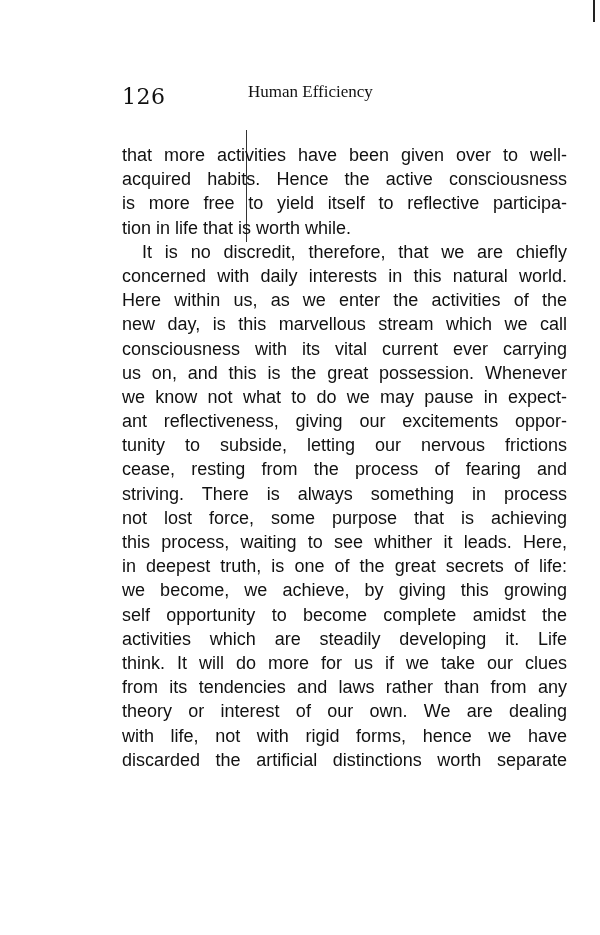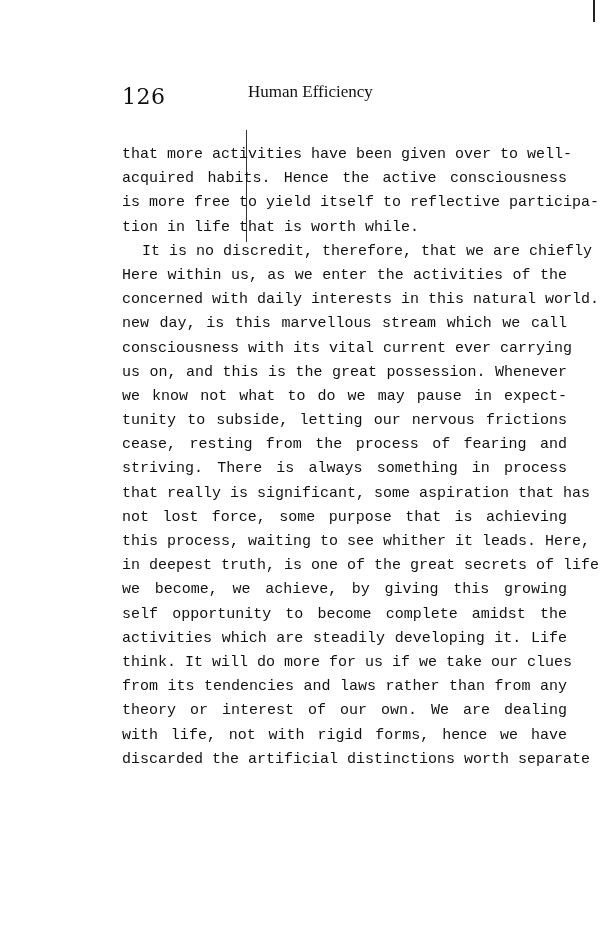--- a/index.html
+++ b/index.html
@@ -6,21 +6,21 @@
     body {
       width: 600px; height: 935px; background: #ffffff; position: relative; overflow: hidden;
       font-family: "DejaVu Serif", "Liberation Serif", serif; color: #111;
     }
     .edge-mark { position: absolute; left: 593px; top: 0; width: 2px; height: 22px; background: #222; }
     .header { position: absolute; top: 84px; left: 122px; width: 444px; height: 34px; }
     .page-num { position: absolute; left: 0; top: 0; font-size: 22px; letter-spacing: 0.5px; }
     .running-title { position: absolute; left: 126px; top: -2px; font-size: 17px; font-family: "Liberation Serif", serif; }
     .body { position: absolute; top: 143px; left: 122px; width: 445px; }
     .line {
-      font-family: Liberation Mono, monospace; font-size: 15px; line-height: 24.2px; height: 24.2px;
+      font-family: Liberation Sans, sans-serif; font-size: 18px; line-height: 24.2px; height: 24.2px;
       white-space: nowrap; text-align: justify; text-align-last: justify; display: block; overflow: visible;
     }
     .line.last { text-align-last: left; }
     .line.indent { padding-left: 20px; }
     .scan-line { position: absolute; left: 246px; top: 130px; width: 1px; height: 112px; background: #333; }
   </style>
 </head>
 <body>
 
 <div class="edge-mark"></div>
@@ -31,30 +31,30 @@
 </div>
 
 <div class="scan-line"></div>
 
 <div class="body" id="body">
     <div class="line">that more activities have been given over to well-</div>
     <div class="line">acquired habits.  Hence the active consciousness</div>
     <div class="line">is more free to yield itself to reflective participa-</div>
     <div class="line last">tion in life that is worth while.</div>
     <div class="line indent">It is no discredit, therefore, that we are chiefly</div>
+    <div class="line">concerned with daily interests in this natural world.</div>
     <div class="line">Here within us, as we enter the activities of the</div>
-    <div class="line">concerned with daily interests in this natural world.</div>
     <div class="line">new day, is this marvellous stream which we call</div>
     <div class="line">consciousness with its vital current ever carrying</div>
     <div class="line">us on, and this is the great possession.  Whenever</div>
     <div class="line">we know not what to do we may pause in expect-</div>
+    <div class="line">ant reflectiveness, giving our excitements oppor-</div>
     <div class="line">tunity to subside, letting our nervous frictions</div>
     <div class="line">cease, resting from the process of fearing and</div>
     <div class="line">striving.  There is always something in process</div>
-    <div class="line">that really is significant, some aspiration that has</div>
     <div class="line">not lost force, some purpose that is achieving</div>
     <div class="line">this process, waiting to see whither it leads.  Here,</div>
     <div class="line">in deepest truth, is one of the great secrets of life:</div>
     <div class="line">we become, we achieve, by giving this growing</div>
     <div class="line">self opportunity to become complete amidst the</div>
     <div class="line">activities which are steadily developing it.  Life</div>
     <div class="line">think.  It will do more for us if we take our clues</div>
     <div class="line">from its tendencies and laws rather than from any</div>
     <div class="line">theory or interest of our own.  We are dealing</div>
     <div class="line">with life, not with rigid forms, hence we have</div>

